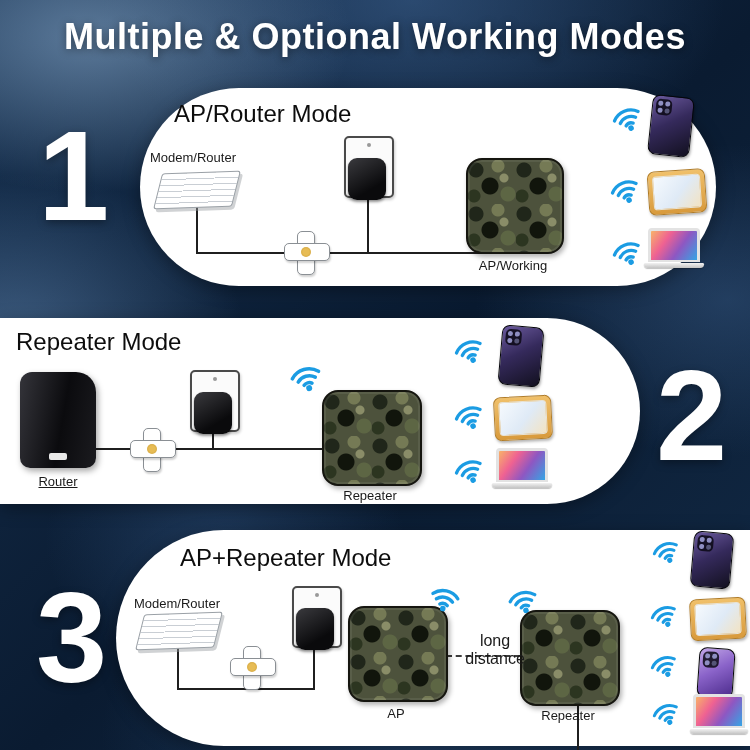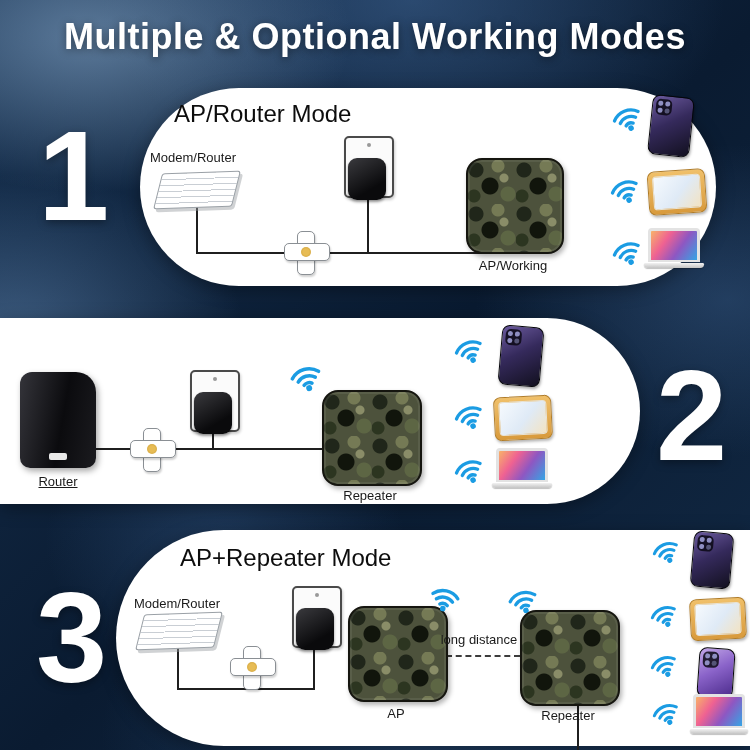--- a/index.html
+++ b/index.html
@@ -131,20 +131,21 @@
       <path class="arc" d="M3 9.5 A14 14 0 0 1 23 9.5"></path>
       <path class="arc" d="M6.5 13 A9.5 9.5 0 0 1 19.5 13"></path>
       <path class="arc" d="M10 16.5 A4.8 4.8 0 0 1 16 16.5"></path>
       <circle class="dot" cx="13" cy="19.5" r="2.2"></circle>
     </svg>
   <div class="laptop" style="left:644px;top:228px;width:60px;">
       <span class="scr"></span>
       <span class="base"></span>
     </div>
 
+  <div class="mode-title" style="left:16px;top:328px;">Repeater Mode</div>
   <div class="router" style="left:20px;top:372px;"></div>
   <div class="lbl c" style="left:20px;top:474px;width:76px;text-decoration:underline;">Router</div>
 
   <div class="wire" style="left:96px;top:448px;width:226px;height:2px;"></div>
   <div class="wire" style="left:212px;top:434px;width:2px;height:14px;"></div>
 
   <div class="splitter" style="left:130px;top:428px;">
       <span class="hub"></span>
     </div>
   <div class="outlet" style="left:190px;top:370px;"></div>
@@ -204,21 +205,21 @@
 
   <div class="camo" style="left:348px;top:606px;width:96px;height:92px;"></div>
   <div class="lbl c" style="left:348px;top:706px;width:96px;">AP</div>
   <svg class="wifi" style="left:428px;top:584px;transform:rotate(12deg);" viewBox="0 0 26 22" width="34" height="28">
       <path class="arc" d="M3 9.5 A14 14 0 0 1 23 9.5"></path>
       <path class="arc" d="M6.5 13 A9.5 9.5 0 0 1 19.5 13"></path>
       <path class="arc" d="M10 16.5 A4.8 4.8 0 0 1 16 16.5"></path>
       <circle class="dot" cx="13" cy="19.5" r="2.2"></circle>
     </svg>
 
-  <div class="lbl c" style="left:432px;top:632px;width:94px;font-size:13px;">long distance</div>
+  <div class="lbl c" style="left:448px;top:632px;width:94px;font-size:16px;">long distance</div>
   <div class="dash" style="left:446px;top:655px;width:74px;height:0;"></div>
 
   <svg class="wifi" style="left:506px;top:586px;transform:rotate(-16deg);" viewBox="0 0 26 22" width="34" height="28">
       <path class="arc" d="M3 9.5 A14 14 0 0 1 23 9.5"></path>
       <path class="arc" d="M6.5 13 A9.5 9.5 0 0 1 19.5 13"></path>
       <path class="arc" d="M10 16.5 A4.8 4.8 0 0 1 16 16.5"></path>
       <circle class="dot" cx="13" cy="19.5" r="2.2"></circle>
     </svg>
   <div class="camo" style="left:520px;top:610px;width:96px;height:92px;"></div>
   <div class="lbl c" style="left:520px;top:708px;width:96px;">Repeater</div>

